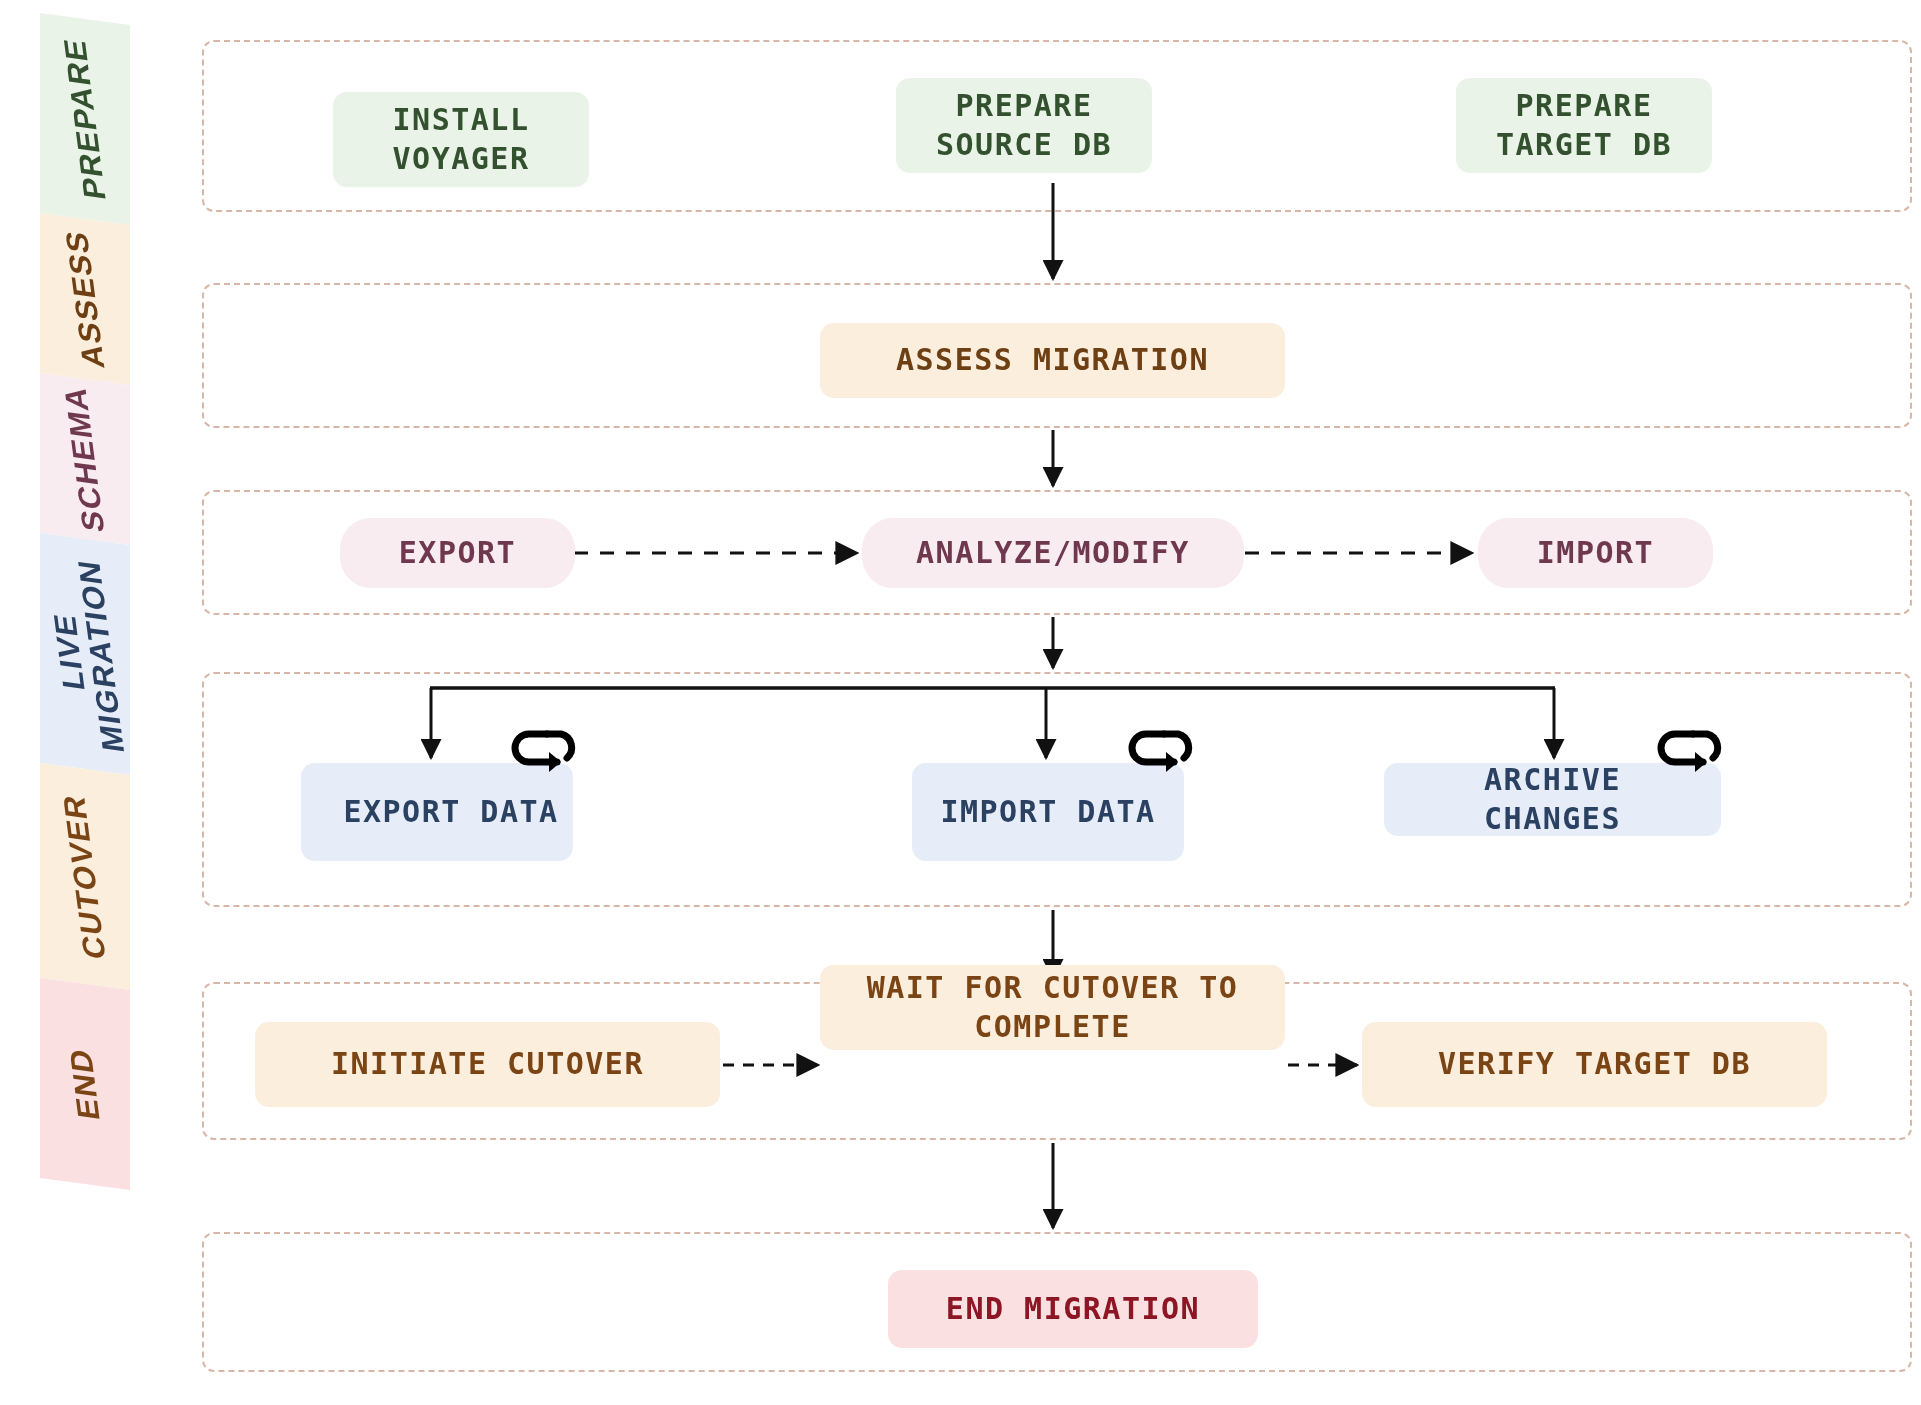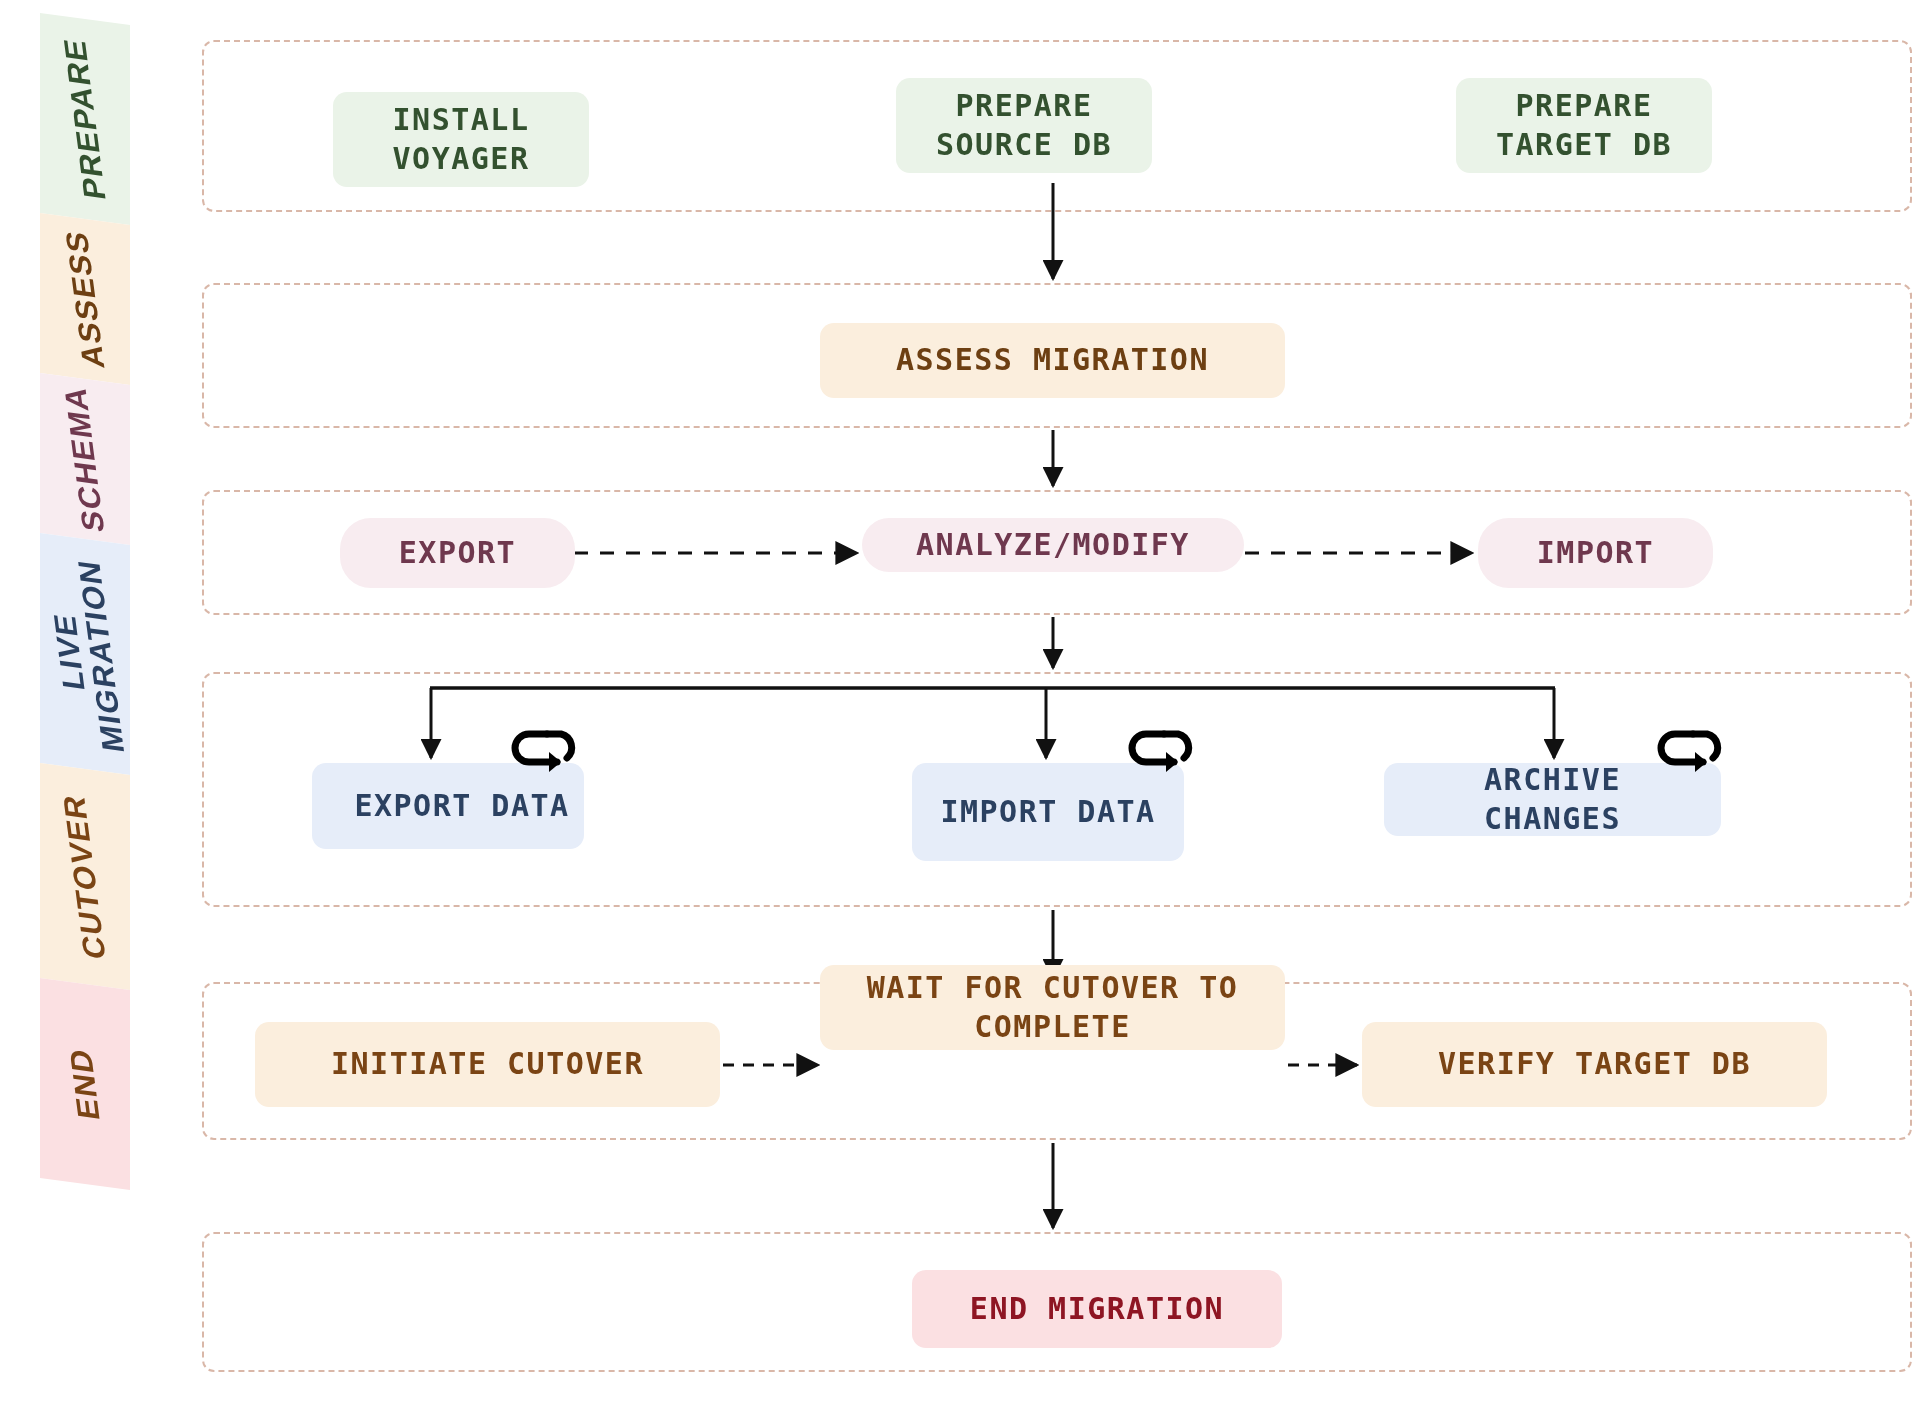--- a/index.html
+++ b/index.html
@@ -175,25 +175,25 @@
 <div class="node n-prepare" style="left:896px; top:78px; width:256px; height:95px;">PREPARE
 SOURCE DB</div>
 
 <div class="node n-prepare" style="left:1456px; top:78px; width:256px; height:95px;">PREPARE
 TARGET DB</div>
 
 <div class="node n-assess" style="left:820px; top:323px; width:465px; height:75px;">ASSESS MIGRATION</div>
 
 <div class="node n-schema" style="left:340px; top:518px; width:235px; height:70px;">EXPORT</div>
 
-<div class="node n-schema" style="left:862px; top:518px; width:382px; height:54px;">ANALYZE/MODIFY</div>
+<div class="node n-schema" style="left:862px; top:518px; width:382px; height:70px;">ANALYZE/MODIFY</div>
 
 <div class="node n-schema" style="left:1478px; top:518px; width:235px; height:70px;">IMPORT</div>
 
-<div class="node n-live" style="left:312px; top:763px; width:272px; height:86px;padding-left:28px;">EXPORT DATA</div>
+<div class="node n-live" style="left:301px; top:763px; width:272px; height:98px;padding-left:28px;">EXPORT DATA</div>
 
 <div class="node n-live" style="left:912px; top:763px; width:272px; height:98px;">IMPORT DATA</div>
 
 <div class="node n-live" style="left:1384px; top:763px; width:337px; height:73px;">ARCHIVE
 CHANGES</div>
 
 <div class="loop-icon" style="left:511px; top:722px;">
   <svg viewBox="0 0 70 62" width="70" height="62">
     <path d="M 36 12 L 18 12 A 14 14 0 0 0 18 40 L 46 40" fill="none" stroke="#000000" stroke-width="7" stroke-linecap="round" stroke-linejoin="round"></path>
     <path d="M 36 12 L 50 12 A 14 14 0 0 1 56 36" fill="none" stroke="#000000" stroke-width="7" stroke-linecap="round" stroke-linejoin="round"></path>
@@ -217,13 +217,13 @@
   </svg>
 </div>
 
 <div class="node n-cutover" style="left:255px; top:1022px; width:465px; height:85px;">INITIATE CUTOVER</div>
 
 <div class="node n-cutover" style="left:820px; top:965px; width:465px; height:85px;">WAIT FOR CUTOVER TO
 COMPLETE</div>
 
 <div class="node n-cutover" style="left:1362px; top:1022px; width:465px; height:85px;">VERIFY TARGET DB</div>
 
-<div class="node n-end" style="left:912px; top:1270px; width:370px; height:78px;">END MIGRATION</div>
+<div class="node n-end" style="left:888px; top:1270px; width:370px; height:78px;">END MIGRATION</div>
 
 </body></html>

